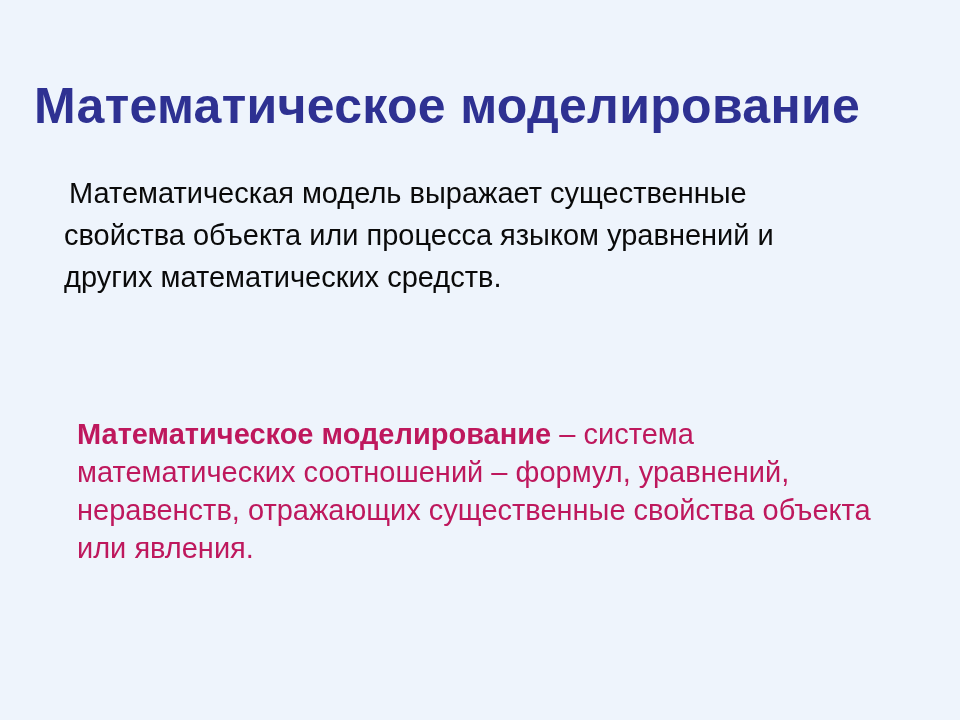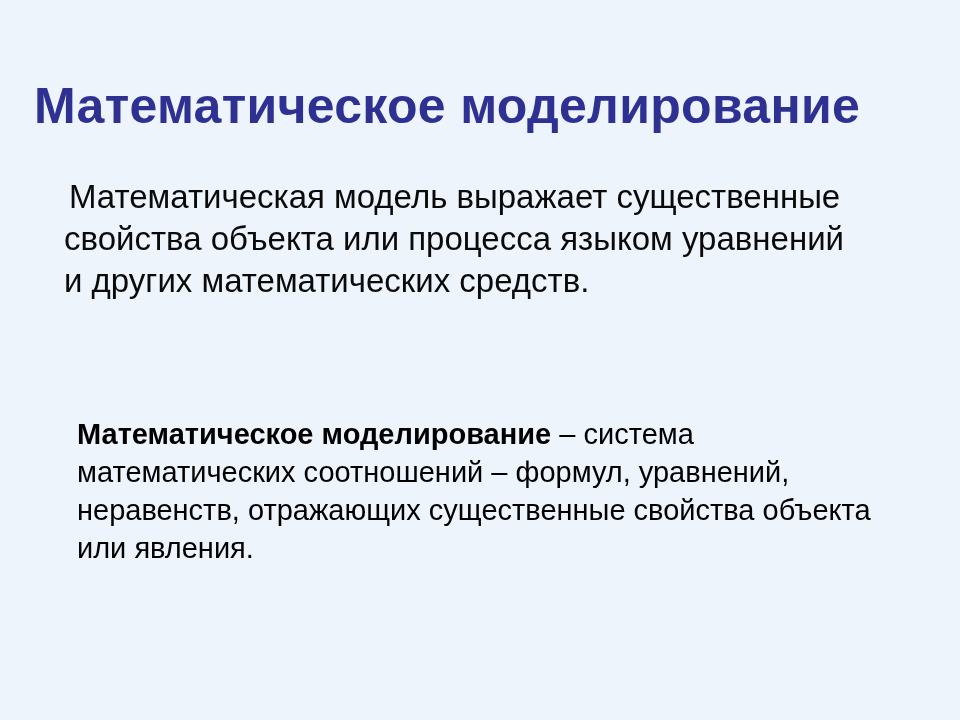--- a/index.html
+++ b/index.html
@@ -41,21 +41,21 @@
   
   .body-block {
     position: absolute;
     color: #0b0b0b;
   }
 
   #para-definition {
     left: 64px;
     top: 143px;
     width: 790px;
-    font-size: 33px;
+    font-size: 29px;
     line-height: 42px;
     text-indent: 5px;
     color: #0a0a0a;
   }
 
   #para-emphasis {
     left: 66px;
     top: 277px;
     width: 810px;
     font-size: 25.5px;
@@ -63,21 +63,21 @@
     font-style: italic;
     color: #2040c8;
   }
 
   #para-system {
     left: 77px;
     top: 386px;
     width: 800px;
     font-size: 29px;
     line-height: 38px;
-    color: #000000;
+    color: #be185d;
   }
 
   #para-system .lead-term {
     font-weight: bold;
   }
 </style>
 </head>
 <body>
 
 <div id="slide">

